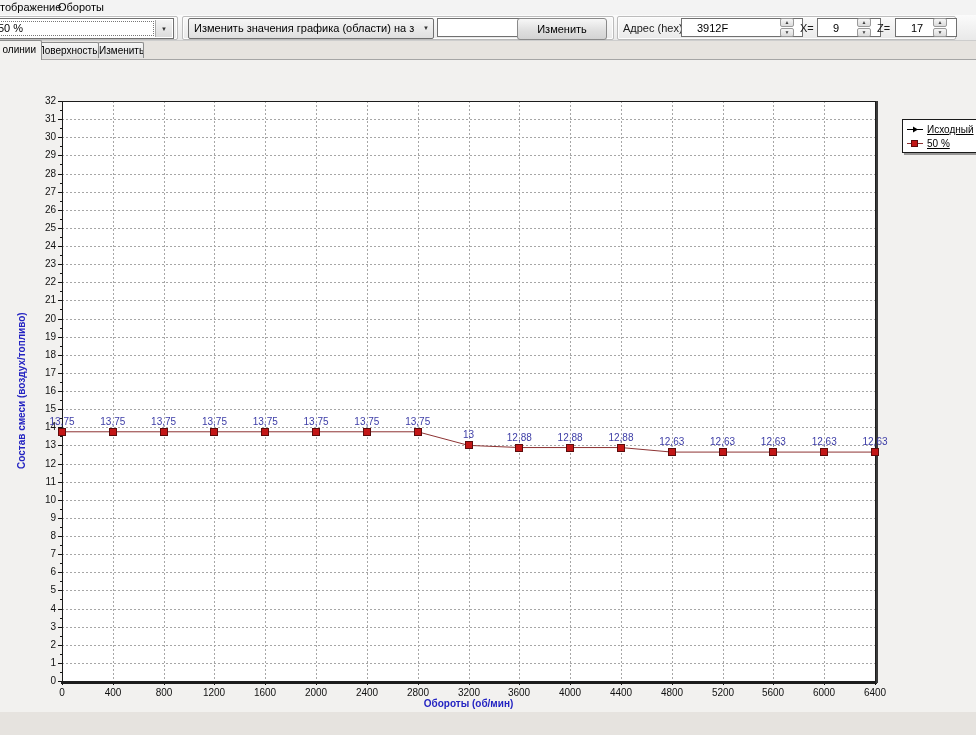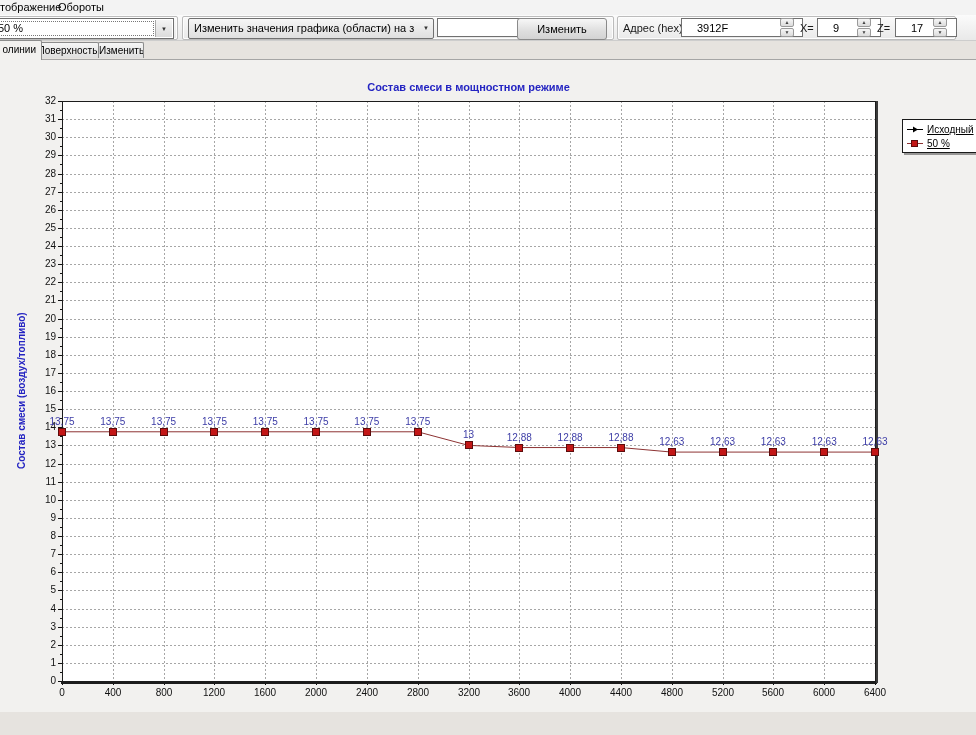--- a/index.html
+++ b/index.html
@@ -390,22 +390,22 @@
         <text x="519.3125" y="380.54999999999995" text-anchor="middle">12,88</text>
         <text x="570.125" y="380.54999999999995" text-anchor="middle">12,88</text>
         <text x="620.9375" y="380.54999999999995" text-anchor="middle">12,88</text>
         <text x="671.75" y="385.08124999999995" text-anchor="middle">12,63</text>
         <text x="722.5625" y="385.08124999999995" text-anchor="middle">12,63</text>
         <text x="773.375" y="385.08124999999995" text-anchor="middle">12,63</text>
         <text x="824.1875" y="385.08124999999995" text-anchor="middle">12,63</text>
         <text x="875" y="385.08124999999995" text-anchor="middle">12,63</text>
       </g>
     </svg>
-  <div class="charttitle">Состав смеси в мощностном режиме</div>
   <div class="ylab">Состав смеси (воздух/топливо)</div>
+  <div class="xlab">Обороты (об/мин)</div>
   <div class="legend" id="legend">
       <div class="lrow">
         <svg width="18" height="9">
           <line x1="1" x2="17" y1="4.5" y2="4.5" stroke="#000" stroke-width="1"></line>
           <polygon points="7,1.5 7,7.5 12,4.5" fill="#000"></polygon>
         </svg>
         <span>Исходный</span>
       </div>
       <div class="lrow">
         <svg width="18" height="9">

